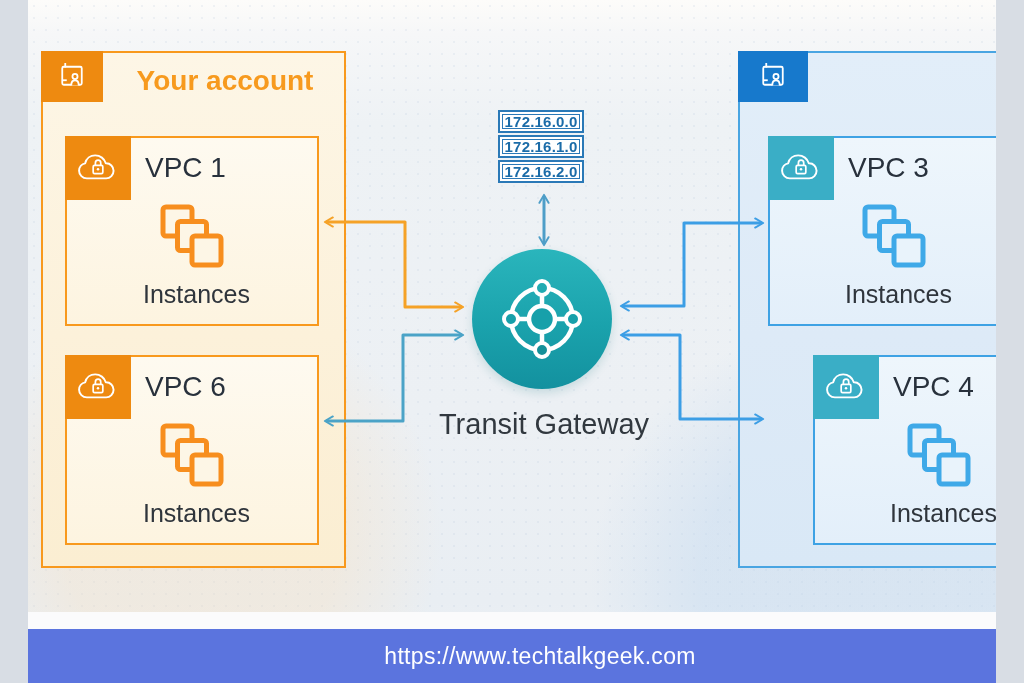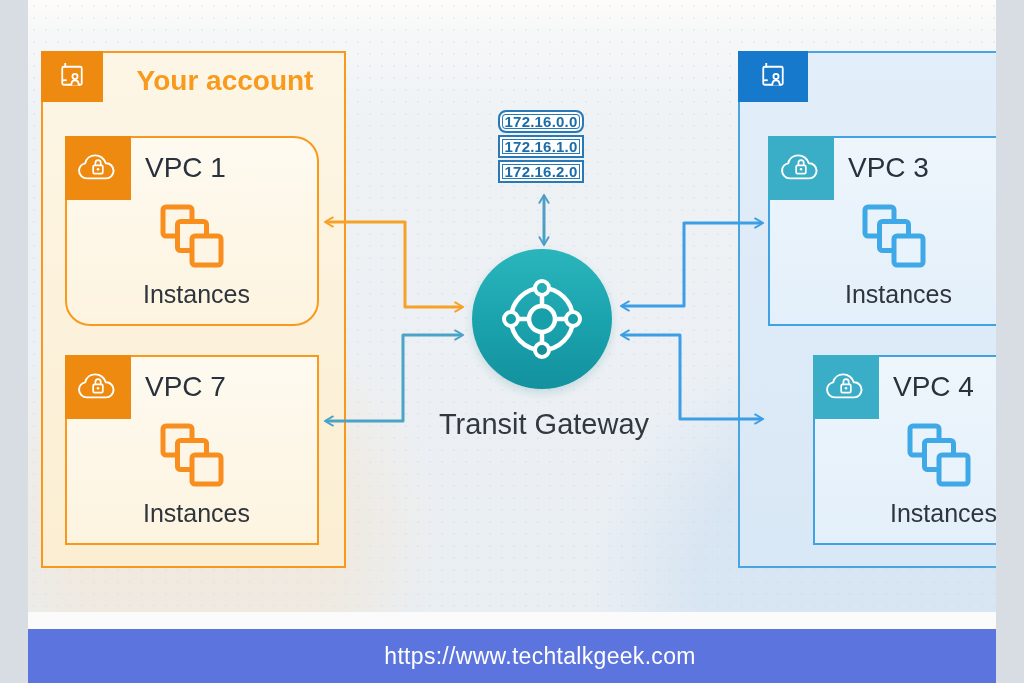--- a/index.html
+++ b/index.html
@@ -29,39 +29,39 @@
   .acct-badge{position:absolute;display:flex;align-items:center;justify-content:center;z-index:2;}
   .acct-badge.left{left:13px;top:51px;width:62px;height:51px;background:#ee8a10;}
   .acct-badge.right{left:710px;top:51px;width:70px;height:51px;background:#1779cc;}
   .acct-title{position:absolute;z-index:2;font-weight:bold;text-align:center;line-height:1.3;}
   .acct-title.left{left:78px;top:63px;width:238px;font-size:28px;color:#f79a1e;}
   .acct-title.right{left:782px;top:63px;width:233px;font-size:27px;color:#2e86cd;}
   
   .vpc{position:absolute;width:254px;height:190px;border-width:2px;border-style:solid;z-index:2;}
   .vpc.orange{border-color:#f8991d;background:linear-gradient(180deg,#fefaf0 0%,#fdf4e0 100%);}
   .vpc.blue{border-color:#3ea2e4;background:linear-gradient(180deg,#eef6fc 0%,#e3effa 100%);}
-  .vpc.p1{left:37px;top:136px;border-radius:25px;}
+  .vpc.p1{left:37px;top:136px;}
   .vpc.p2{left:37px;top:355px;}
   .vpc.p3{left:740px;top:136px;width:252px;}
   .vpc.p4{left:740px;top:355px;width:252px;margin-left:45px;}
   .vpc-badge{position:absolute;left:-2px;top:-2px;width:66px;height:64px;
     display:flex;align-items:center;justify-content:center;}
   .vpc-badge.orange{background:#ee8a10;}
   .vpc-badge.teal{background:#3aaec6;}
   .vpc-title{position:absolute;left:78px;top:14px;font-size:28px;color:#28313c;}
   .vpc-instances-icon{position:absolute;left:50%;top:64px;transform:translateX(-50%);}
   .vpc-instances-label{position:absolute;left:0;top:142px;width:100%;text-align:center;
     font-size:25px;color:#2f353c;padding-left:9px;}
   
   .ip-box{position:absolute;left:470px;width:86px;height:23px;z-index:2;
     background:#ffffff;border:2px solid #2a79b7;
     box-shadow:inset 0 0 0 2px #ffffff, inset 0 0 0 3px #2a79b7;
     display:flex;align-items:center;justify-content:center;
     font-size:15px;font-weight:bold;color:#1b6ca8;letter-spacing:.2px;}
-  .ip-box.r0{top:110px;border-radius:8px;} .ip-box.r1{top:135px;text-align:center;} .ip-box.r2{top:160px;}
+  .ip-box.r0{top:110px;} .ip-box.r1{top:135px;text-align:center;} .ip-box.r2{top:160px;}
   .tgw-circle{position:absolute;left:444px;top:249px;width:140px;height:140px;border-radius:50%;
     z-index:2;display:flex;align-items:center;justify-content:center;
     background:linear-gradient(180deg,#2ab5bc 0%,#1aa2ac 55%,#13919f 100%);
     box-shadow:0 4px 10px rgba(30,120,130,0.18);}
   .tgw-label{position:absolute;left:366px;top:408px;width:300px;text-align:center;
     font-size:29px;color:#31383f;z-index:2;}
   
   .arrows{position:absolute;inset:0;z-index:6;pointer-events:none;}
   
   .white-band{position:absolute;left:0;top:612px;width:1024px;height:17px;background:#fbfbfc;z-index:3;}
@@ -110,21 +110,21 @@
 
   <div class="vpc orange p2">
     <div class="vpc-badge orange">
       <svg width="50" height="46" viewBox="0 0 66 62" fill="none">
         <path d="M18 45c-5.8 0-10.5-4.6-10.5-10.3 0-5 3.5-9.1 8.2-10C17.2 18 22.8 14 29.2 14c6.8 0 12.5 4.5 14.3 10.7h.5c5.5 0 10 4.5 10 10.1S49.5 45 44 45z" stroke="#fff" stroke-width="2.6" stroke-linejoin="round"></path>
         <rect x="26.5" y="27.5" width="13" height="11" rx="1.8" stroke="#fff" stroke-width="2.3"></rect>
         <path d="M29.5 27.5v-3.4a3.6 3.6 0 0 1 7.2 0v3.4" stroke="#fff" stroke-width="2.3"></path>
         <circle cx="33" cy="32.7" r="1.7" fill="#fff"></circle>
       </svg>
     </div>
-    <div class="vpc-title">VPC 7</div>
+    <div class="vpc-title">VPC 6</div>
     <div class="vpc-instances-icon">
       <svg width="74" height="74" viewBox="0 0 74 74" fill="none">
         <rect x="8" y="5" width="29" height="29" rx="3" fill="#fdf6e6" stroke="#f78e1e" stroke-width="5"></rect>
         <rect x="22.5" y="19.5" width="29" height="29" rx="3" fill="#fdf6e6" stroke="#f78e1e" stroke-width="5"></rect>
         <rect x="37" y="34" width="29" height="29" rx="3" fill="#fdf6e6" stroke="#f78e1e" stroke-width="5"></rect>
       </svg>
     </div>
     <div class="vpc-instances-label">Instances</div>
   </div>
 

